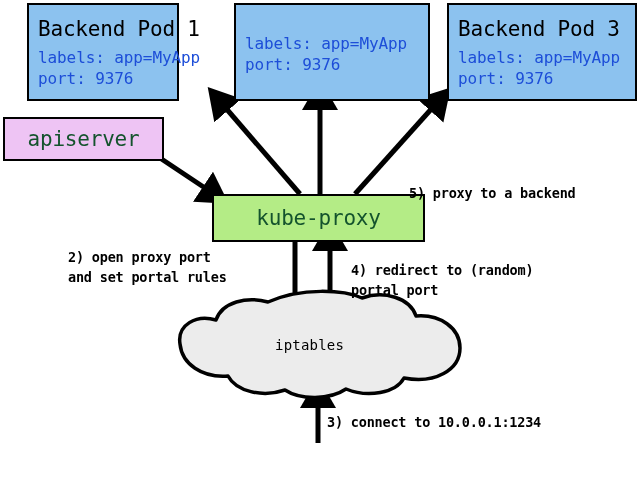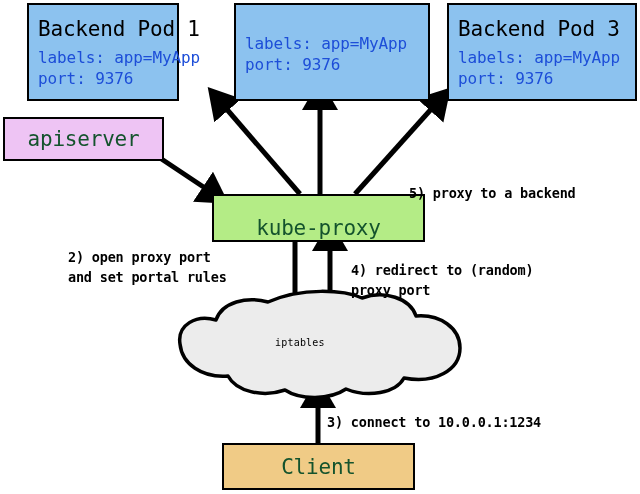--- a/index.html
+++ b/index.html
@@ -64,21 +64,21 @@
     font-size: 13.5px;
     line-height: 20px;
     font-weight: bold;
     color: #000000;
     white-space: nowrap;
     z-index: 3;
     letter-spacing: -0.2px;
   }
   .cloud-label {
     position: absolute;
-    font-size: 10px;
+    font-size: 14px;
     color: #000000;
     white-space: nowrap;
     z-index: 3;
     letter-spacing: 0.2px;
   }
 </style>
 </head>
 <body>
 
 <div id="diagram-root">
@@ -134,42 +134,39 @@
     <div class="pod-title">Backend Pod 3</div>
     <div class="pod-gap"></div>
     <div class="pod-line">labels: app=MyApp</div>
     <div class="pod-line">port: 9376</div>
   </div>
 
   <div class="node" style="left:3px; top:117px; width:161px; height:44px; background:#eec4f4;">
     <div class="centered-label">apiserver</div>
   </div>
 
-  <div class="node" style="left:212px; top:194px; width:213px; height:48px; background:#b4ec86;justify-content:flex-end;">
+  <div class="node" style="left:212px; top:194px; width:213px; height:48px; background:#b4ec86;">
     <div class="centered-label">kube-proxy</div>
   </div>
 
-  <div class="node" style="left:222px; top:443px; width:193px; height:47px; background:#f0cb86;">
-    <div class="centered-label">Client</div>
-  </div>
 
   <div class="cloud-label" style="left:275px; top:337px;">iptables</div>
 
 
   <div class="step-label" style="left:68px; top:247px;">
     <div>2) open proxy port</div>
     <div>and set portal rules</div>
   </div>
 
   <div class="step-label" style="left:327px; top:412px;text-align:center;">
     <div>3) connect to 10.0.0.1:1234</div>
   </div>
 
   <div class="step-label" style="left:351px; top:260px;">
     <div>4) redirect to (random)</div>
-    <div>proxy port</div>
+    <div>portal port</div>
   </div>
 
   <div class="step-label" style="left:409px; top:147px;margin-top:36px;">
     <div>5) proxy to a backend</div>
   </div>
 
 </div>
 
 </body></html>

